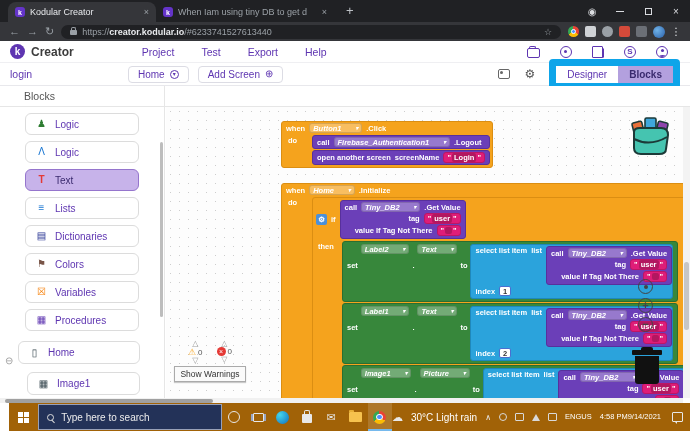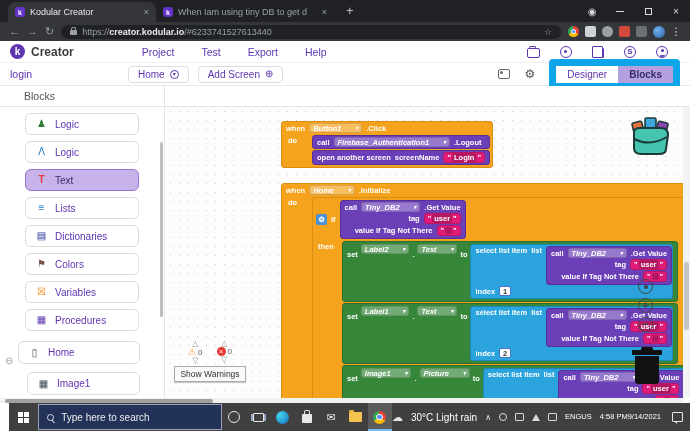--- a/index.html
+++ b/index.html
@@ -117,21 +117,21 @@
   .callblk { padding:1px 4px 2px 4px; width:max-content; }
   .cl1 { display:flex; align-items:center; gap:4px; white-space:nowrap; }
   .cl2 { display:flex; align-items:center; gap:4px; justify-content:flex-end; margin-top:1px; white-space:nowrap; }
   .txtblk { background:#DF1D78; border:1px solid #bd1565; border-radius:3px; padding:0 3px; height:11px; display:inline-flex; align-items:center; gap:1px; color:#fff; font-size:7.5px; }
   .txtval { background:rgba(0,0,0,.20); border-radius:2px; padding:0 2px; min-width:7px; min-height:7px; display:inline-block; }
   .numchip { background:#fff; color:#333; border:1px solid #4a6fd0; border-radius:2px; padding:0 3px; height:10px; display:inline-flex; align-items:center; font-size:7.5px; }
   .gearchip { width:11px; height:11px; min-width:11px; background:#4a90d9; border-radius:2px; color:#fff; font-size:7.5px; display:flex; align-items:center; justify-content:center; }
   .branch { display:flex; align-items:flex-start; gap:4px; margin-top:1px; }
   .spine { min-width:22px; text-align:left; padding:1px 0 0 2px; }
   .setrow { display:flex; align-items:flex-start; gap:3px; padding:2px 4px; width:max-content; }
-  .setrow .lbl { margin-top:6px; }
+  .setrow .lbl { margin-top:17px; }
   .selblk { padding:1px 0 2px 4px; width:max-content; }
   .bl1 { display:flex; align-items:flex-start; gap:4px; }
   .bl2 { display:flex; align-items:center; gap:4px; justify-content:flex-start; margin-top:1px; }
   .g1 { position:absolute; left:115px; top:14px; width:max-content; }
   .g2 { position:absolute; left:115px; top:76px; width:max-content; }
 
   
   .warnbox { position:absolute; left:8px; top:233px; width:72px; }
   .counters { display:flex; gap:14px; justify-content:center; }
   .counter { display:flex; flex-direction:column; align-items:center; font-size:8px; color:#555; }
@@ -146,21 +146,21 @@
   .zoomctl { position:absolute; left:472px; top:172px; display:flex; flex-direction:column; align-items:center; gap:4px; }
   .target { width:15px; height:15px; border:1.6px solid #444; border-radius:50%; position:relative; }
   .target::before { content:""; position:absolute; top:4.5px; left:4.5px; width:4px; height:4px; background:#444; border-radius:50%; }
   .zbtn { width:15px; height:15px; border:1.6px solid #444; border-radius:50%; color:#444; font-size:11px; line-height:12px; text-align:center; font-weight:bold; }
   .trash { position:absolute; left:466px; top:243px; width:30px; height:36px; }
   .trash-lid { width:30px; height:5px; background:#111; border-radius:1px; position:relative; }
   .trash-lid::before { content:""; position:absolute; top:-3px; left:9px; width:12px; height:3px; background:#111; border-radius:2px 2px 0 0; }
   .trash-body { width:24px; height:28px; background:#111; margin:1px auto 0; border-radius:0 0 3px 3px; }
 
   
-  .taskbar { position:absolute; bottom:0; left:9px; right:0; height:28px; background:#404040; display:flex; align-items:center; color:#fff; }
+  .taskbar { position:absolute; bottom:0; left:9px; right:0; height:28px; background:#a16207; display:flex; align-items:center; color:#fff; }
   .startbtn { width:30px; height:28px; display:flex; align-items:center; justify-content:center; }
   .winlogo { display:grid; grid-template-columns:5px 5px; grid-template-rows:5px 5px; gap:1px; }
   .winlogo i { background:#fff; }
   .tb-search { display:flex; align-items:center; gap:7px; width:188px; height:26px; background:#233258; border:1px solid #98a1b8; padding-left:8px; font-size:10px; color:#ececec; }
   .mag { width:7px; height:7px; border:1.4px solid #ddd; border-radius:50%; position:relative; }
   .mag::after { content:""; position:absolute; bottom:-3px; right:-2px; width:4px; height:1.4px; background:#ddd; transform:rotate(45deg); }
   .tbic { width:25px; height:28px; display:flex; align-items:center; justify-content:center; }
   .cortana { width:12px; height:12px; border:1.5px solid #e8e8e8; border-radius:50%; }
   .taskview { width:11px; height:9px; border:1.2px solid #e8e8e8; border-radius:1px; box-shadow:-3px 0 0 -1px #9aa7c4, 3px 0 0 -1px #9aa7c4; }
   .edge { width:13px; height:13px; border-radius:50%; background:radial-gradient(circle at 30% 30%, #45d6ec, #0e6fc0); }

